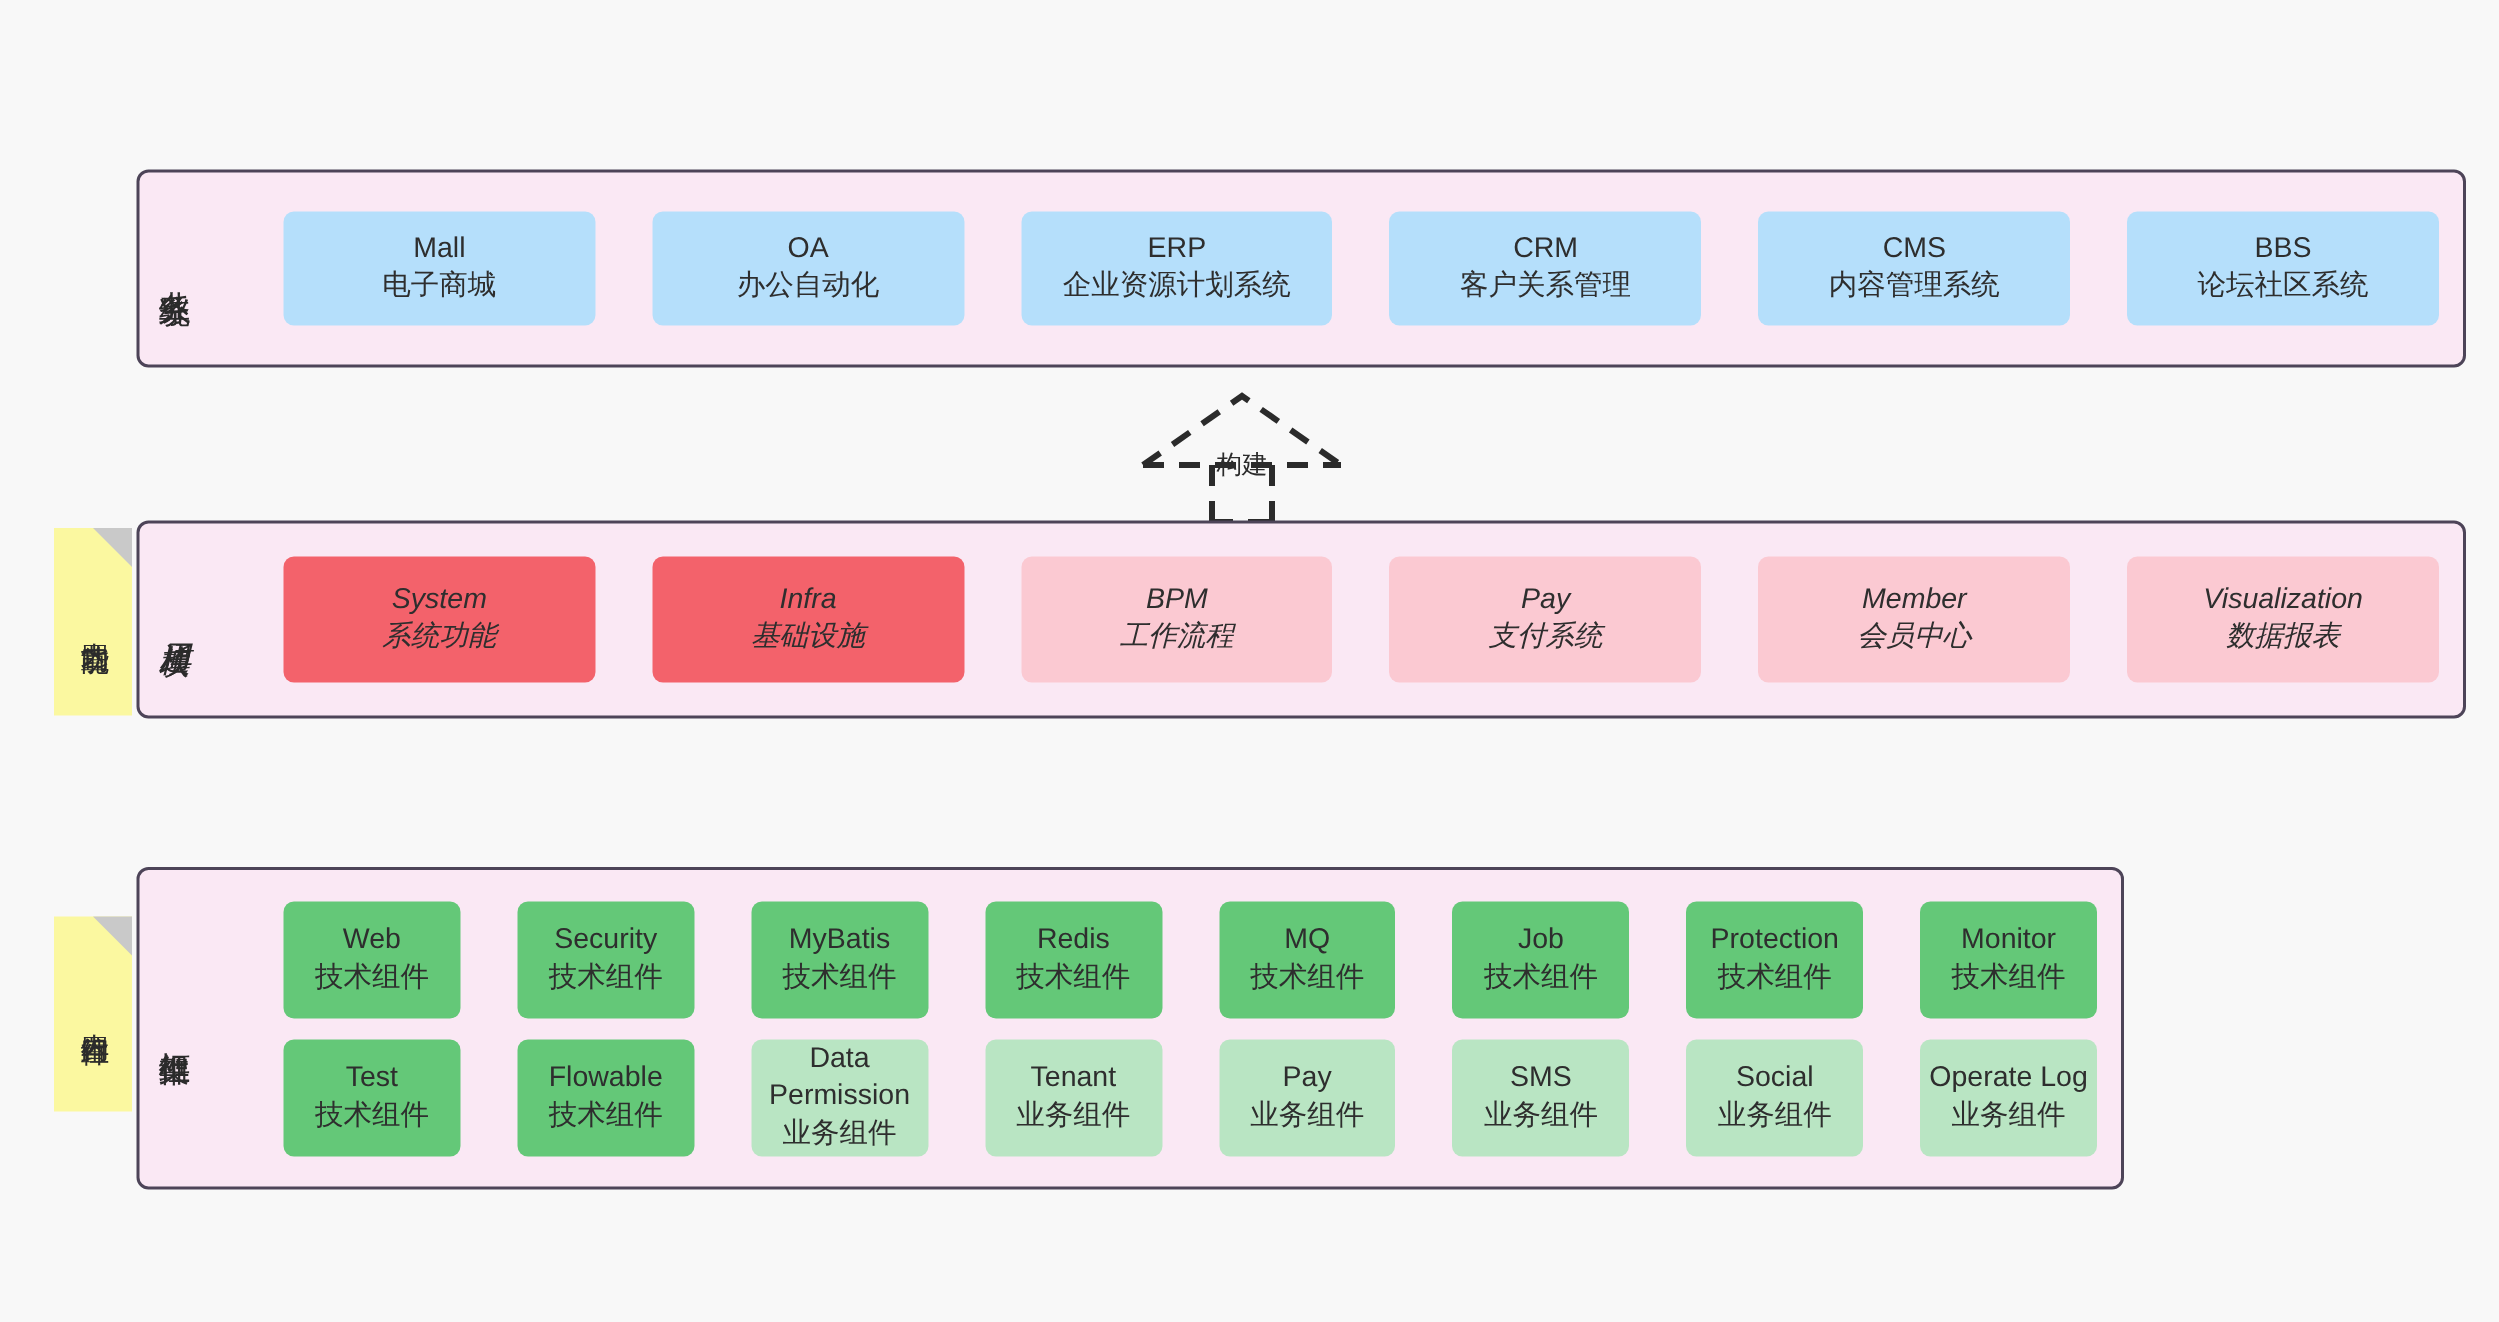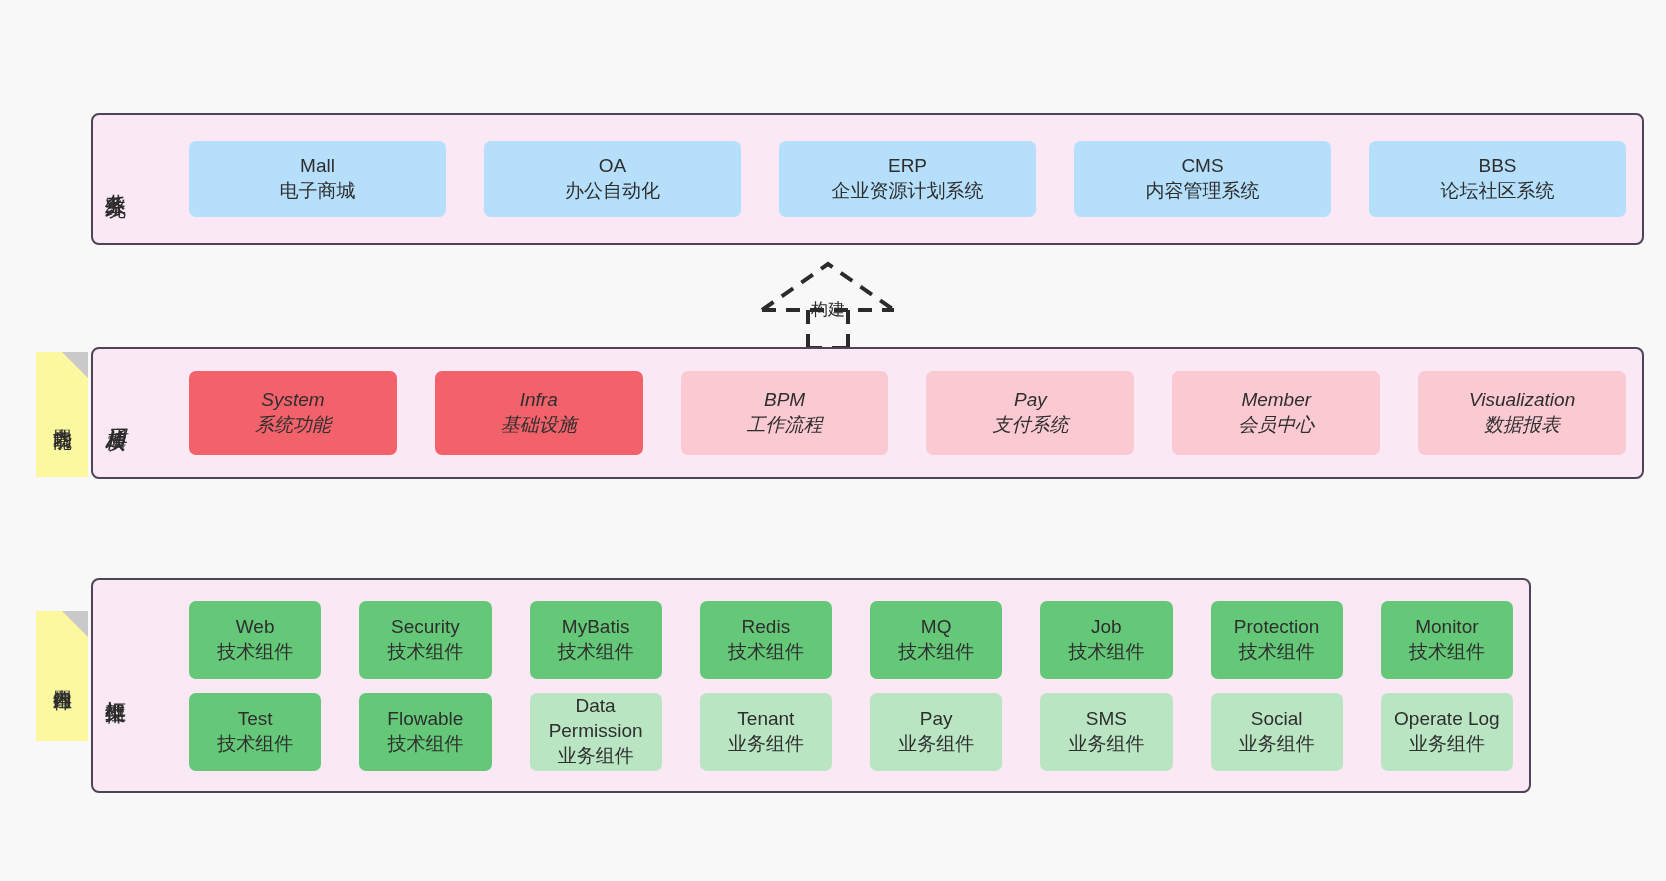--- a/index.html
+++ b/index.html
@@ -82,21 +82,21 @@
   
   .c-blue        { background: #b5dffb; }
   .c-red         { background: #f3626b; }
   .c-pink        { background: #fbc9d2; text-align: right; }
   .c-green       { background: #64c878; }
   .c-lightgreen  { background: #b9e5c3; }
 
   
   #layer-business  { left: 91px;  top: 113px; width: 1553px; height: 132px; }
   #layer-modules   { left: 91px;  top: 347px; width: 1553px; height: 132px; font-style: italic; }
-  #layer-framework { left: 91px;  top: 578px; width: 1440px; height: 215px; }
+  #layer-framework { left: 91px;  top: 578px; width: 1325px; height: 215px; }
 
   #layer-business  .row { height: 76px; }
   #layer-modules   .row { height: 84px; }
   #layer-framework .row { height: 78px; }
 
   
   .note {
     position: absolute;
     background: #fbf8a0;
     width: 52px;
@@ -160,20 +160,24 @@
         </div>
         <div class="card c-blue">
           <span class="l1">OA</span>
           <span class="l2">办公自动化</span>
         </div>
         <div class="card c-blue">
           <span class="l1">ERP</span>
           <span class="l2">企业资源计划系统</span>
         </div>
         <div class="card c-blue">
+          <span class="l1">CRM</span>
+          <span class="l2">客户关系管理</span>
+        </div>
+        <div class="card c-blue">
           <span class="l1">CMS</span>
           <span class="l2">内容管理系统</span>
         </div>
         <div class="card c-blue">
           <span class="l1">BBS</span>
           <span class="l2">论坛社区系统</span>
         </div>
       </div>
     </div>
   </div>

